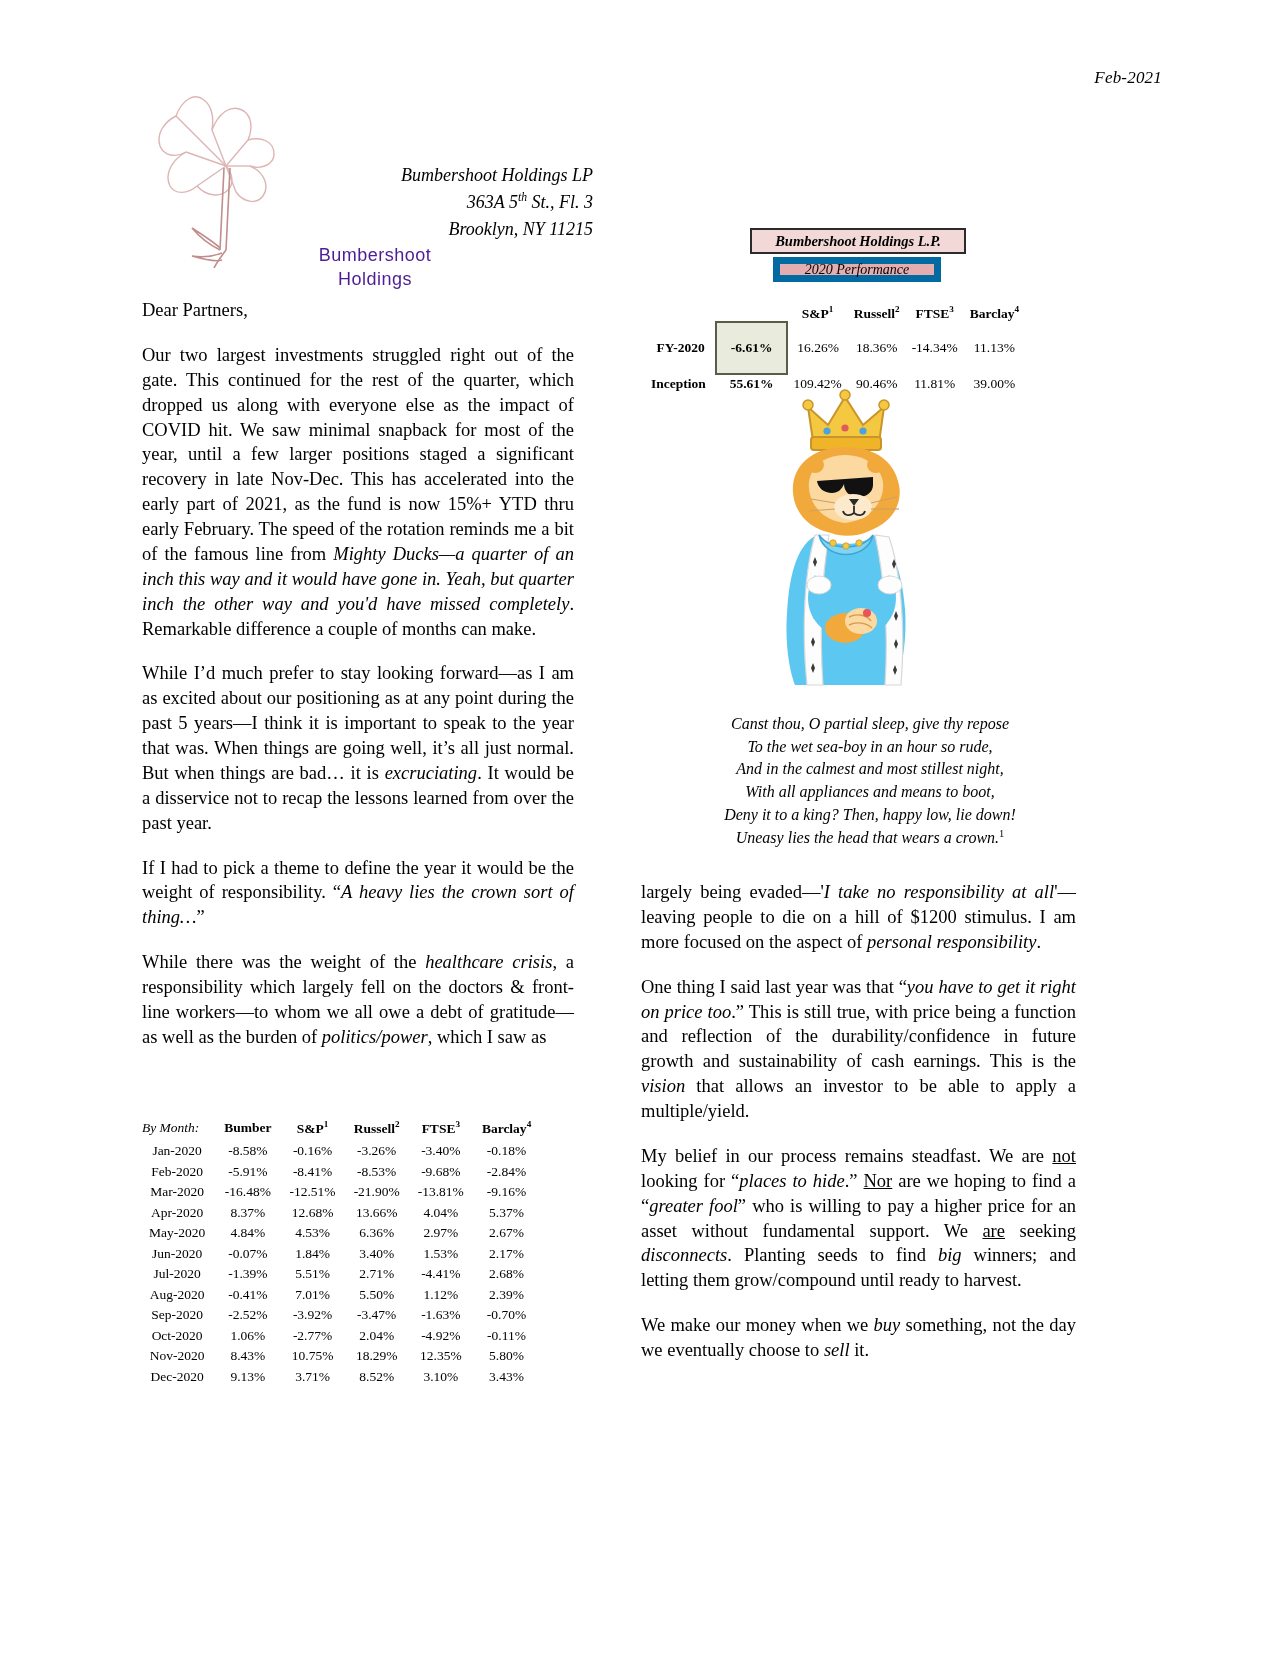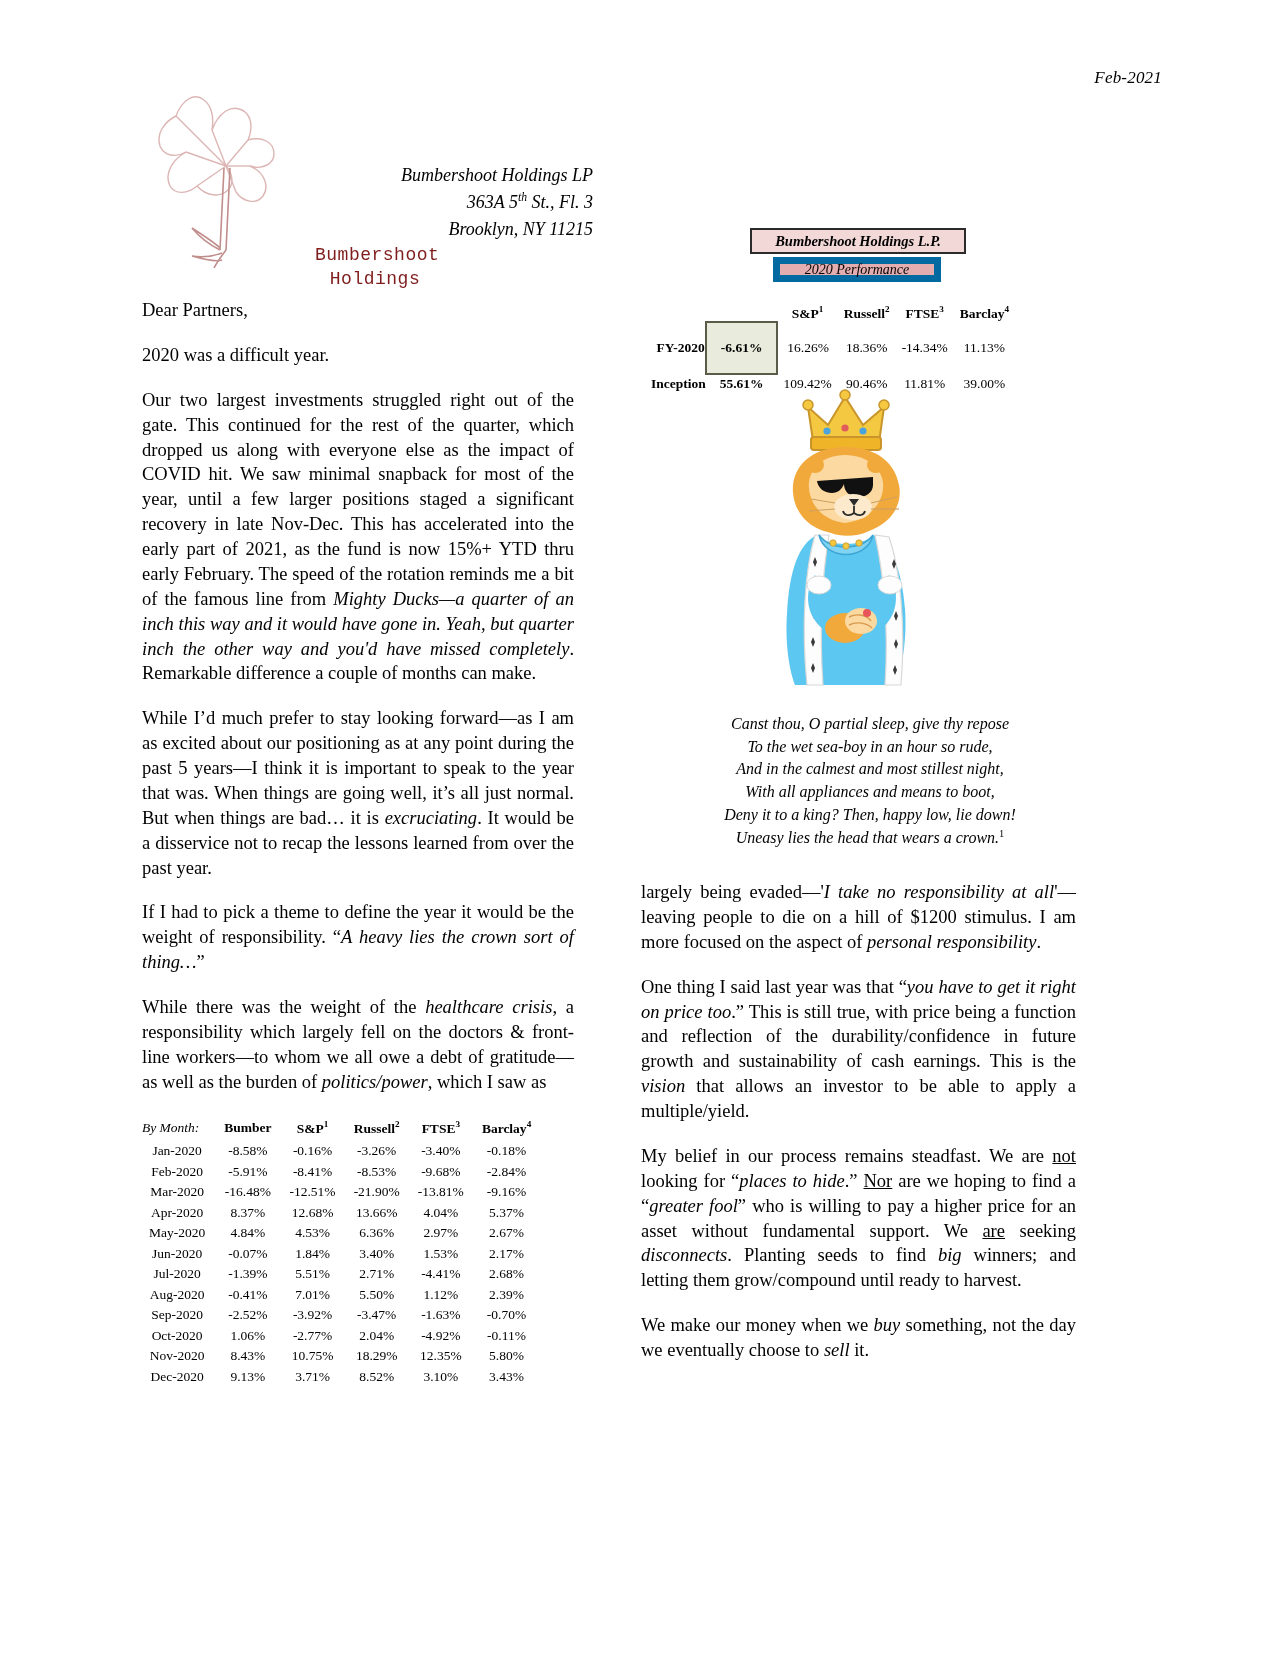--- a/index.html
+++ b/index.html
@@ -35,22 +35,22 @@
     width: 200px;
     height: 190px;
   }
   .logo-wrap svg { display:block; }
   .logo-text {
     position: absolute;
     left: 195px;
     top: 165px;
     width: 120px;
     text-align: center;
-    color: #7f1d1d;
-    font-family: Liberation Mono, monospace;
+    color: #4c1d95;
+    font-family: Liberation Sans, sans-serif;
     font-size: 18px;
     line-height: 1.35;
     letter-spacing: 0.5px;
   }
 
   
   .address {
     position: absolute;
     left: 333px;
     top: 162px;
@@ -113,21 +113,21 @@
   .perf-table thead th {
     font-weight: bold;
     text-align: center;
     font-size: 13.5px;
   }
   .perf-table thead th.blank { font-weight: normal; }
   .perf-table tbody td { text-align: center; }
   .perf-table tbody td.rowlab {
     font-weight: bold;
     text-align: right;
-    padding-right: 0;
+    padding-right: 10px;
   }
   .perf-table td.highlight {
     background: #e9ecdc;
     border: 2px solid #5b5b4a;
     font-weight: bold;
     padding: 16px 14px;
   }
   .perf-table td.fundval {
     font-weight: bold;
     text-align: center;
@@ -377,21 +377,20 @@
     <div>Canst thou, O partial sleep, give thy repose</div>
     <div>To the wet sea-boy in an hour so rude,</div>
     <div>And in the calmest and most stillest night,</div>
     <div>With all appliances and means to boot,</div>
     <div>Deny it to a king? Then, happy low, lie down!</div>
     <div><span>Uneasy lies the head that wears a crown.</span><sup>1</sup></div>
   </div>
 
   <div class="col-left">
     <p class="nojust">Dear Partners,</p>
-    <p class="nojust">2020 was a difficult year.</p>
     <p><span>Our two largest investments struggled right out of the gate. This continued for the rest of the quarter, which dropped us along with everyone else as the impact of COVID hit. We saw minimal snapback for most of the year, until a few larger positions staged a significant recovery in late Nov-Dec. This has accelerated into the early part of 2021, as the fund is now 15%+ YTD thru early February. The speed of the rotation reminds me a bit of the famous line from </span><em>Mighty Ducks—a quarter of an inch this way and it would have gone in. Yeah, but quarter inch the other way and you'd have missed completely</em><span>. Remarkable difference a couple of months can make.</span></p>
     <p><span>While I’d much prefer to stay looking forward—as I am as excited about our positioning as at any point during the past 5 years—I think it is important to speak to the year that was. When things are going well, it’s all just normal. But when things are bad… it is </span><em>excruciating</em><span>. It would be a disservice not to recap the lessons learned from over the past year.</span></p>
     <p><span>If I had to pick a theme to define the year it would be the weight of responsibility. “</span><em>A heavy lies the crown sort of thing…</em><span>”</span></p>
     <p><span>While there was the weight of the </span><em>healthcare crisis</em><span>, a responsibility which largely fell on the doctors &amp; front-line workers—to whom we all owe a debt of gratitude—as well as the burden of </span><em>politics/power</em><span>, which I saw as</span></p>
   </div>
 
   <div class="col-right">
     <p><span>largely being evaded—'</span><em>I take no responsibility at all</em><span>'—leaving people to die on a hill of $1200 stimulus. I am more focused on the aspect of </span><em>personal responsibility</em><span>.</span></p>
     <p><span>One thing I said last year was that “</span><em>you have to get it right on price too</em><span>.” This is still true, with price being a function and reflection of the durability/confidence in future growth and sustainability of cash earnings. This is the </span><em>vision</em><span> that allows an investor to be able to apply a multiple/yield.</span></p>
     <p><span>My belief in our process remains steadfast. We are </span><u>not</u><span> looking for “</span><em>places to hide</em><span>.” </span><u>Nor</u><span> are we hoping to find a “</span><em>greater fool</em><span>” who is willing to pay a higher price for an asset without fundamental support. We </span><u>are</u><span> seeking </span><em>disconnects</em><span>. Planting seeds to find </span><em>big</em><span> winners; and letting them grow/compound until ready to harvest.</span></p>

